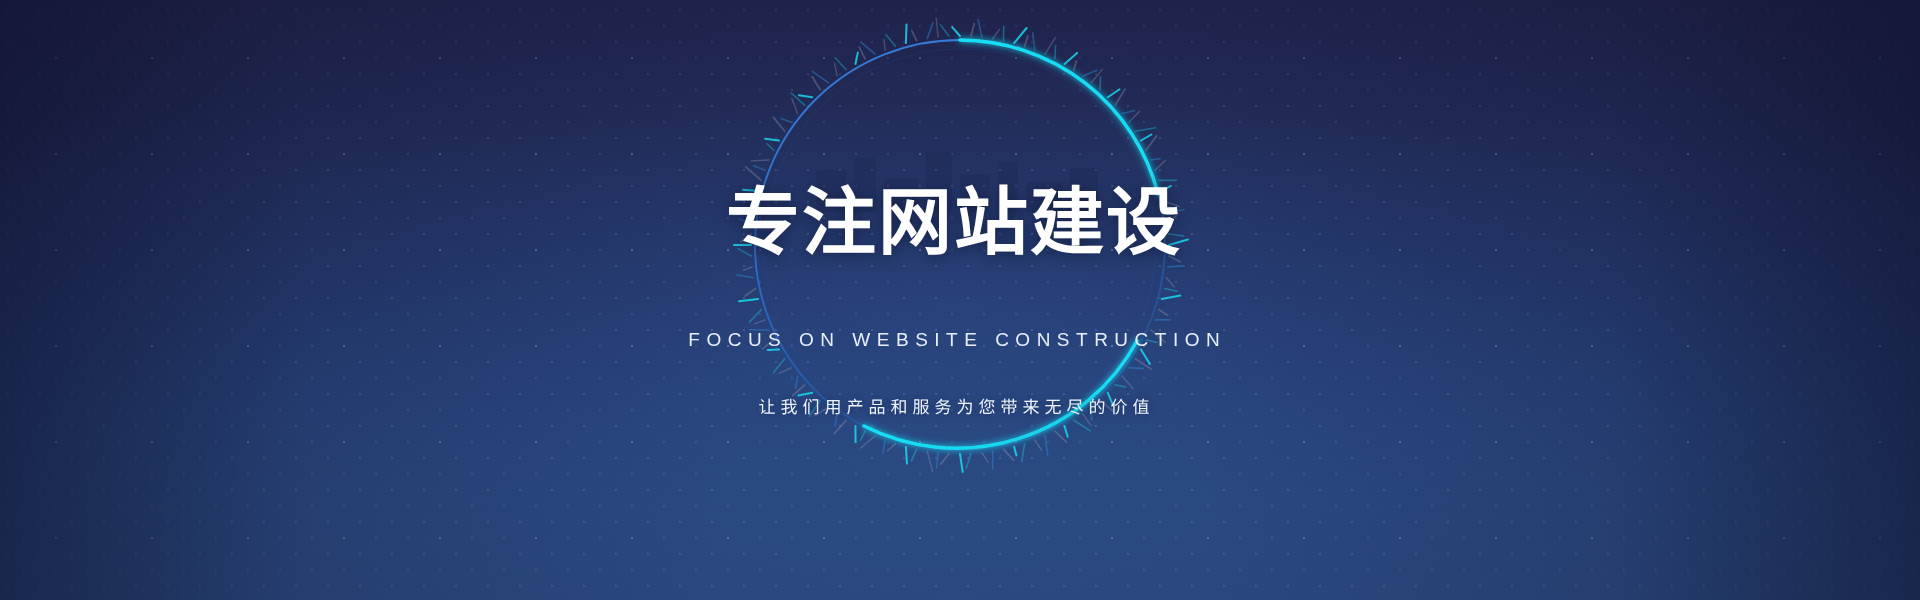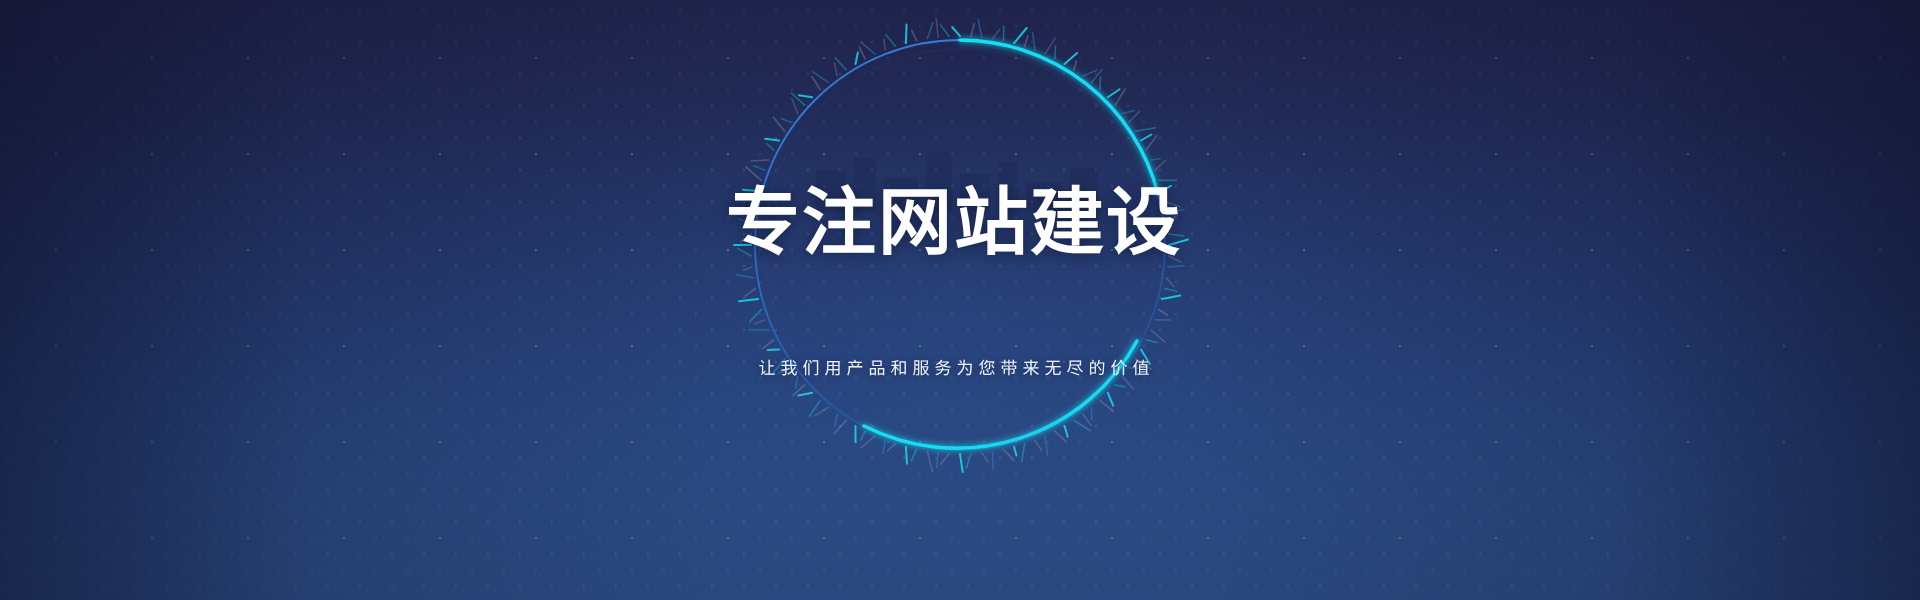--- a/index.html
+++ b/index.html
@@ -342,19 +342,20 @@
 
       <path d="M 164 441 A 205 205 0 0 0 437 356" fill="none" stroke="url(#cyanGradB)" stroke-width="3.4" stroke-linecap="round" filter="url(#cyanGlow)"></path>
 
       <circle cx="260" cy="260" r="196" fill="none" stroke="#2b63b4" stroke-width="0.7" opacity="0.22"></circle>
     </svg>
   </div>
 
   <div class="content">
     <h1 class="headline">专注网站建设</h1>
 
+    <div class="subline">FOCUS ON WEBSITE CONSTRUCTION</div>
 
     <div class="divider-row"></div>
 
     <div class="tagline">让我们用产品和服务为您带来无尽的价值</div>
   </div>
 
 </div>
 
 </body></html>

